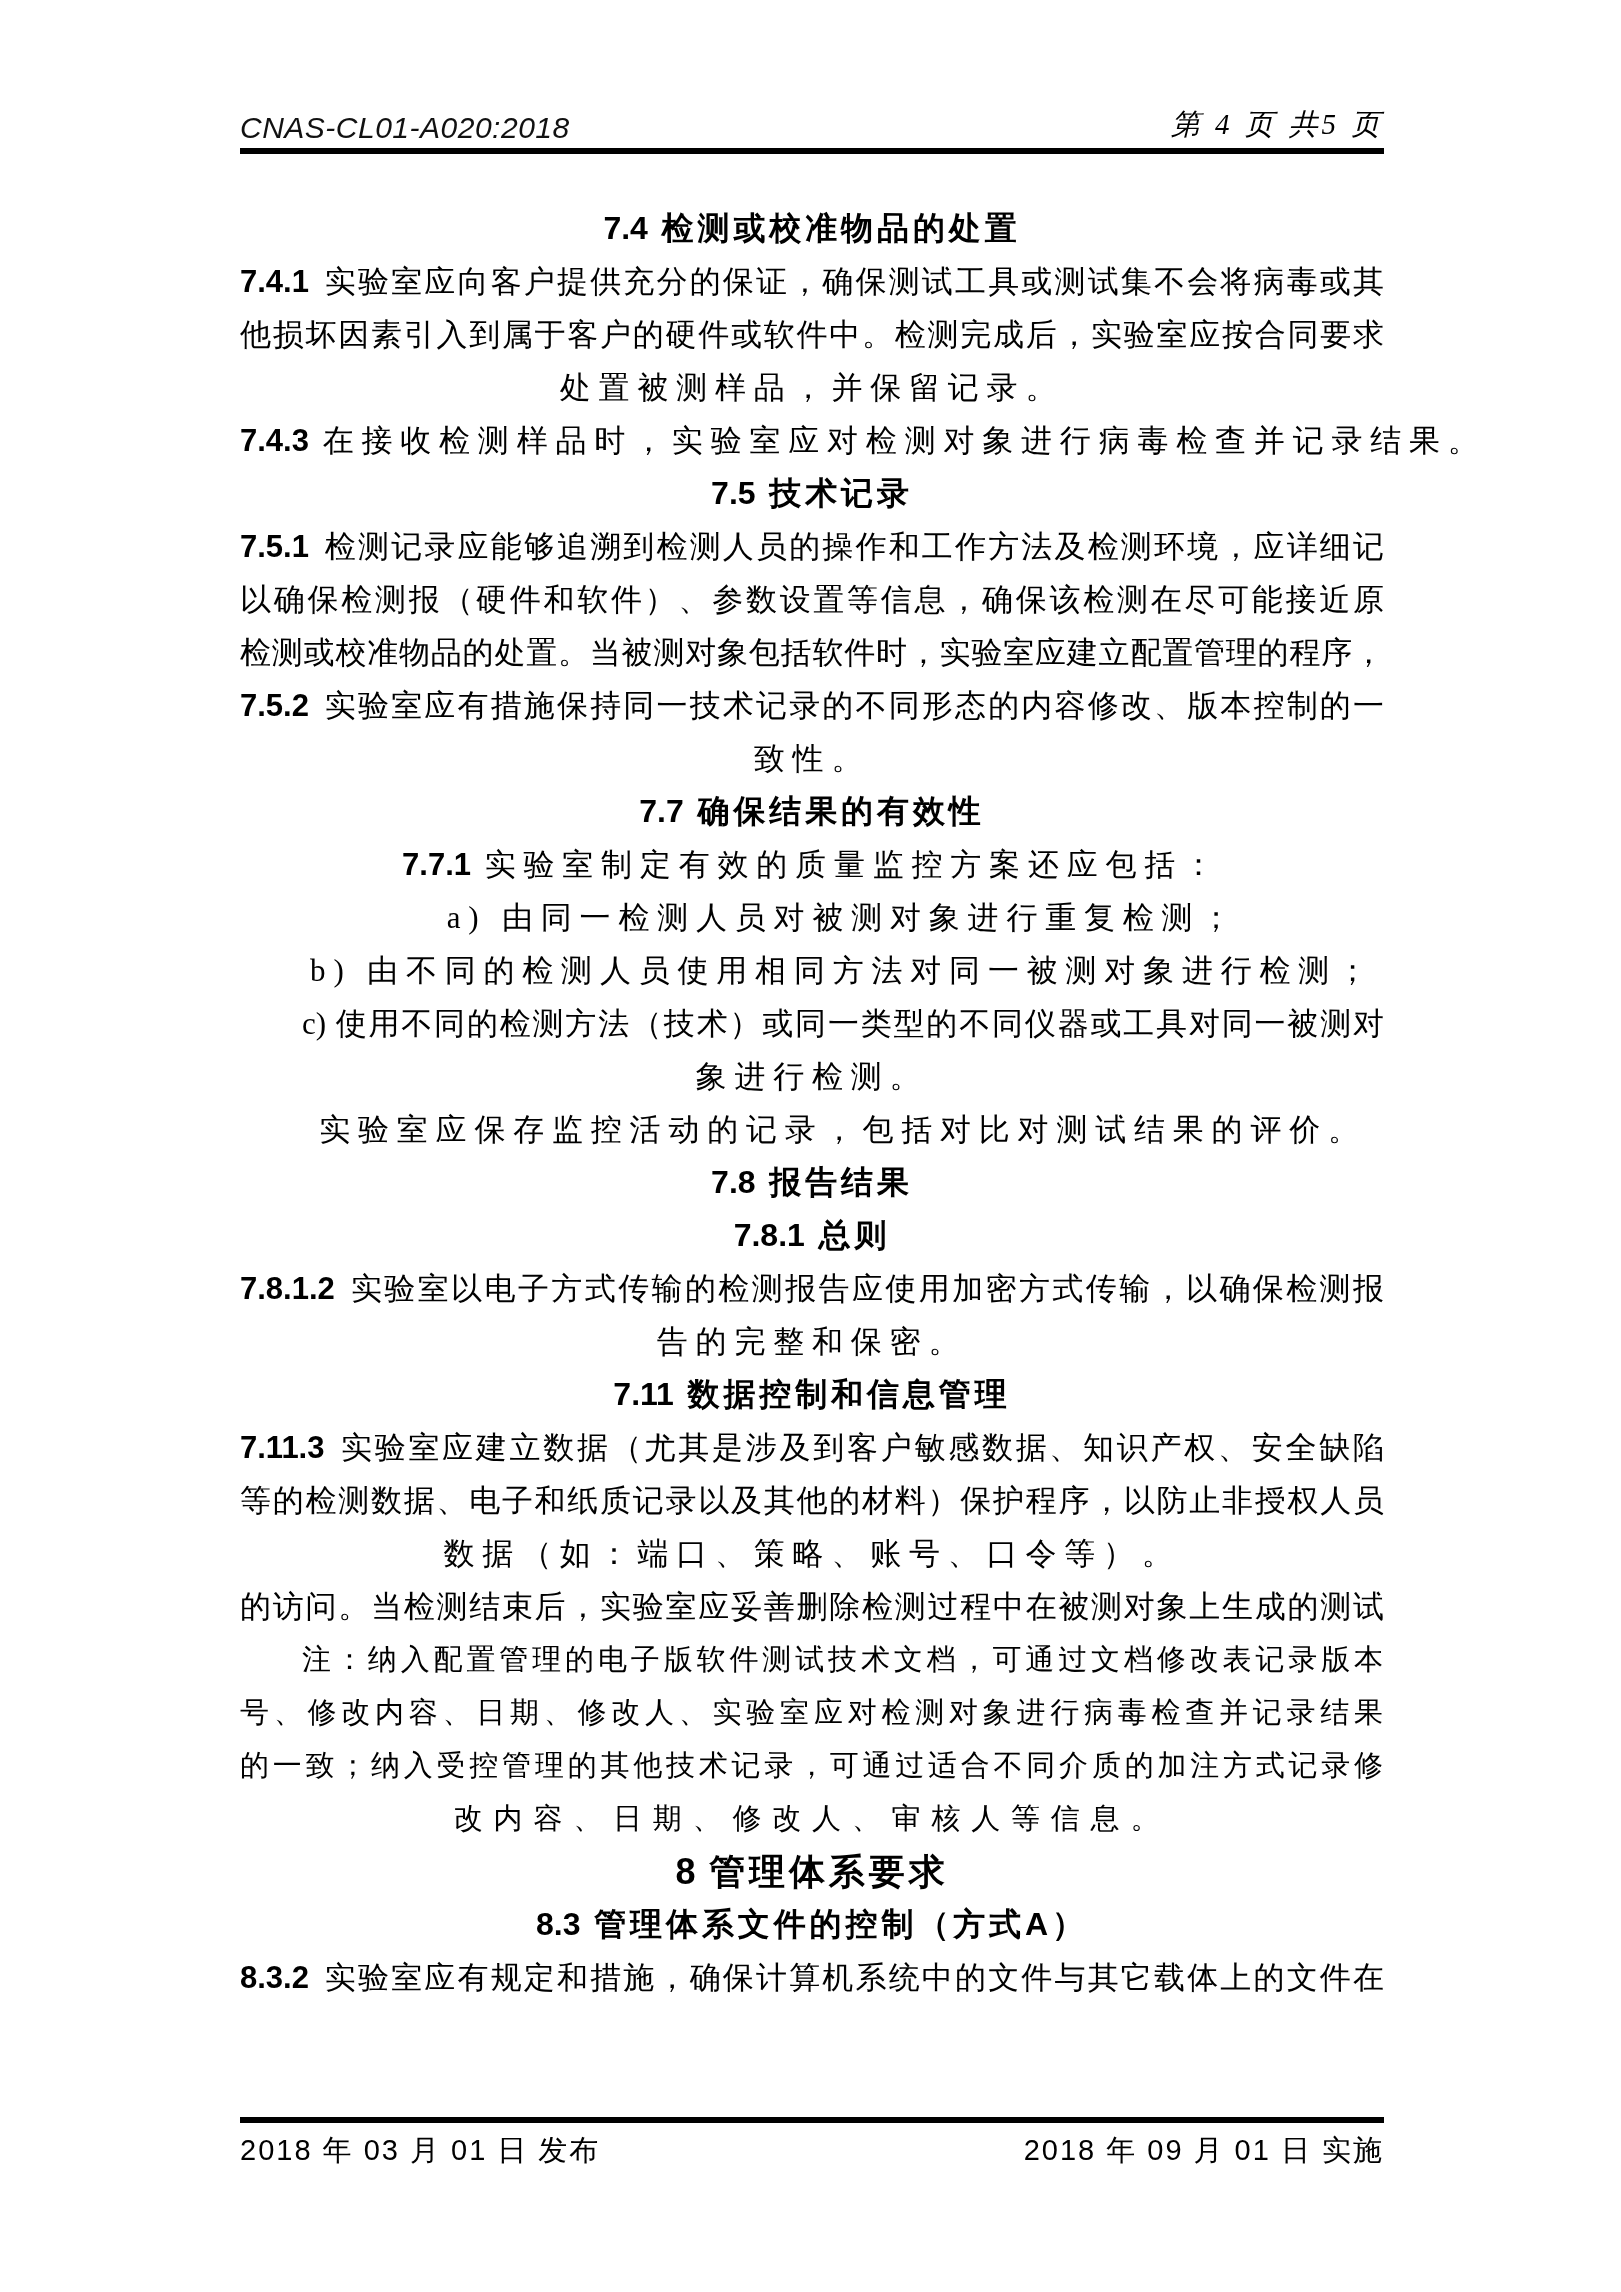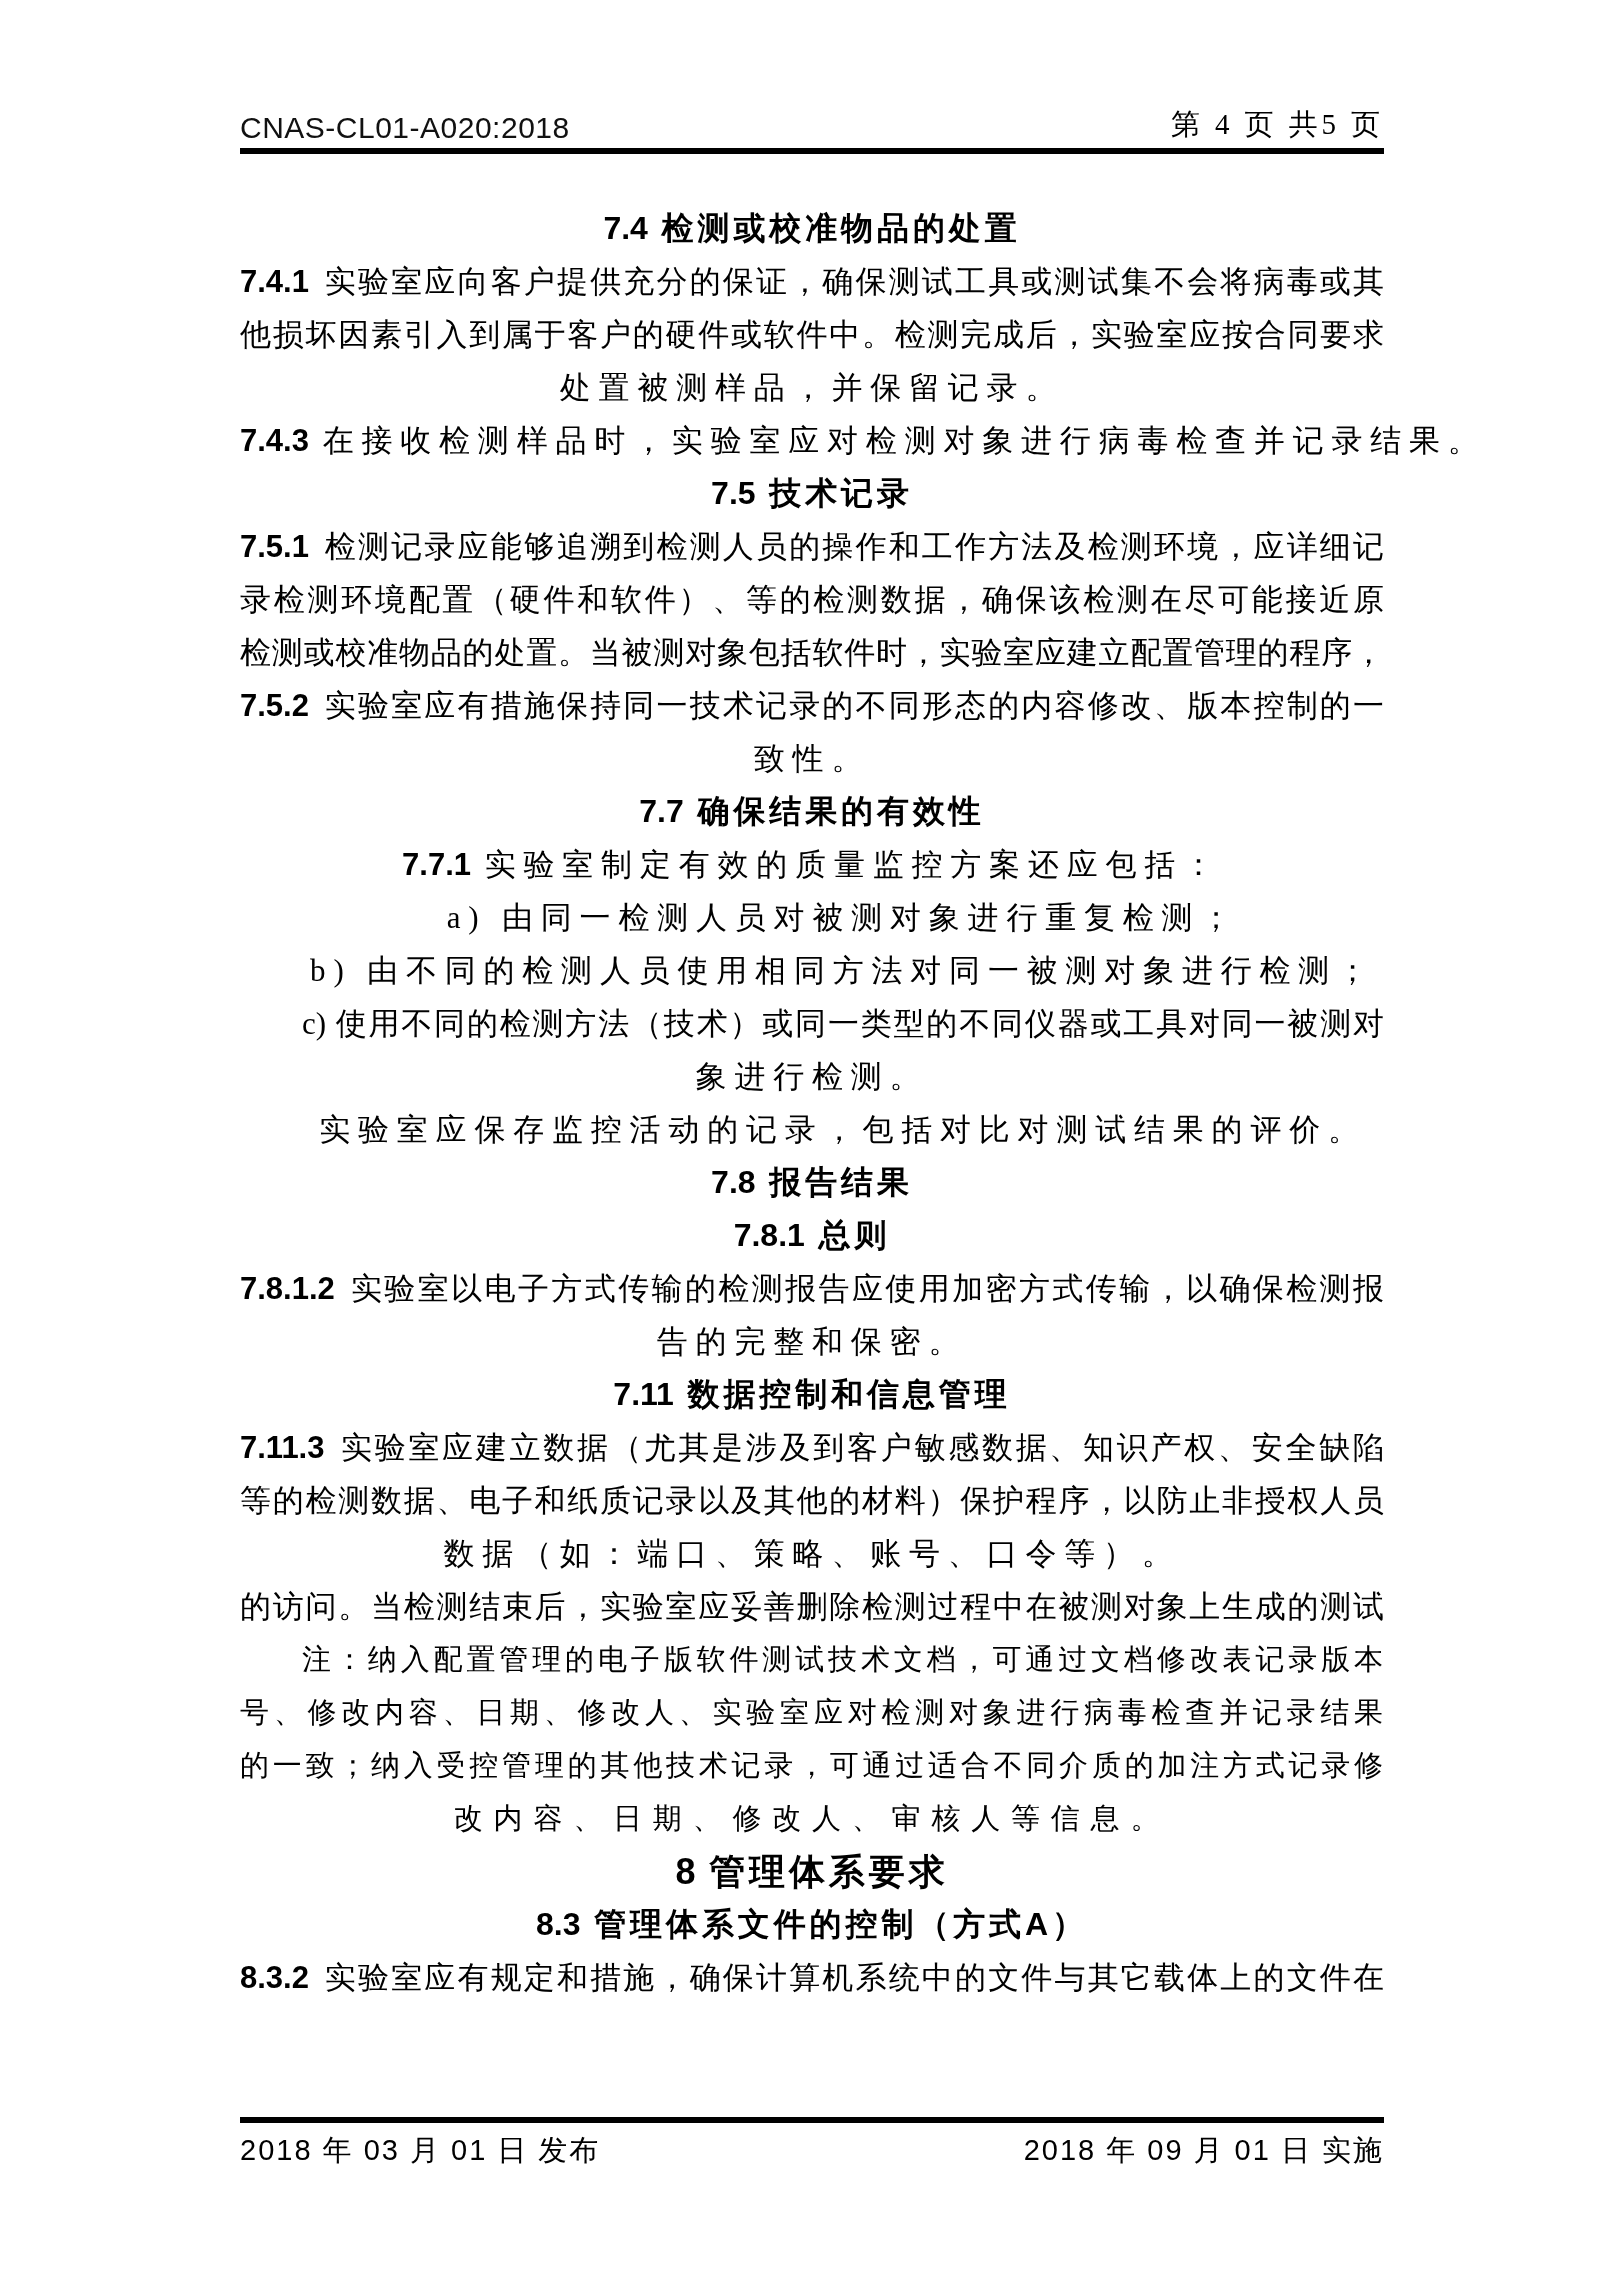--- a/index.html
+++ b/index.html
@@ -17,20 +17,21 @@
   }
   .header-row {
     position: absolute;
     left: 240px;
     width: 1144px;
     top: 106px;
     height: 39px;
     display: flex;
     justify-content: space-between;
     align-items: flex-end;
+    font-style: italic;
   }
   .doc-number {
     font-family: "Liberation Sans", "DejaVu Sans", sans-serif;
     font-size: 30px;
     color: #111;
     letter-spacing: 0.5px;
   }
   .page-info {
     font-family: "Liberation Serif", "DejaVu Serif", serif;
     font-size: 29px;
@@ -119,21 +120,21 @@
   <div class="rule header-rule"></div>
 
   <div class="content" id="doc-content">
       <div class="line h2"><span class="label">7.4</span><span>检测或校准物品的处置</span></div>
       <div class="line body fill"><span class="label">7.4.1</span><span>实验室应向客户提供充分的保证，确保测试工具或测试集不会将病毒或其</span></div>
       <div class="line body fill"><span>他损坏因素引入到属于客户的硬件或软件中。检测完成后，实验室应按合同要求</span></div>
       <div class="line body"><span>处置被测样品，并保留记录。</span></div>
       <div class="line body"><span class="label">7.4.3</span><span>在接收检测样品时，实验室应对检测对象进行病毒检查并记录结果。</span></div>
       <div class="line h2"><span class="label">7.5</span><span>技术记录</span></div>
       <div class="line body fill"><span class="label">7.5.1</span><span>检测记录应能够追溯到检测人员的操作和工作方法及检测环境，应详细记</span></div>
-      <div class="line body fill"><span>录检测环境配置（硬件和软件）、等的检测数据，确保该检测在尽可能接近原</span></div>
+      <div class="line body fill"><span>以确保检测报（硬件和软件）、参数设置等信息，确保该检测在尽可能接近原</span></div>
       <div class="line body fill"><span>检测或校准物品的处置。当被测对象包括软件时，实验室应建立配置管理的程序，</span></div>
       <div class="line body fill"><span class="label">7.5.2</span><span>实验室应有措施保持同一技术记录的不同形态的内容修改、版本控制的一</span></div>
       <div class="line body"><span>致性。</span></div>
       <div class="line h2"><span class="label">7.7</span><span>确保结果的有效性</span></div>
       <div class="line body"><span class="label">7.7.1</span><span>实验室制定有效的质量监控方案还应包括：</span></div>
       <div class="line body indent2"><span>a) 由同一检测人员对被测对象进行重复检测；</span></div>
       <div class="line body indent2"><span>b) 由不同的检测人员使用相同方法对同一被测对象进行检测；</span></div>
       <div class="line body indent2 fill"><span>c) 使用不同的检测方法（技术）或同一类型的不同仪器或工具对同一被测对</span></div>
       <div class="line body"><span>象进行检测。</span></div>
       <div class="line body indent2"><span>实验室应保存监控活动的记录，包括对比对测试结果的评价。</span></div>

